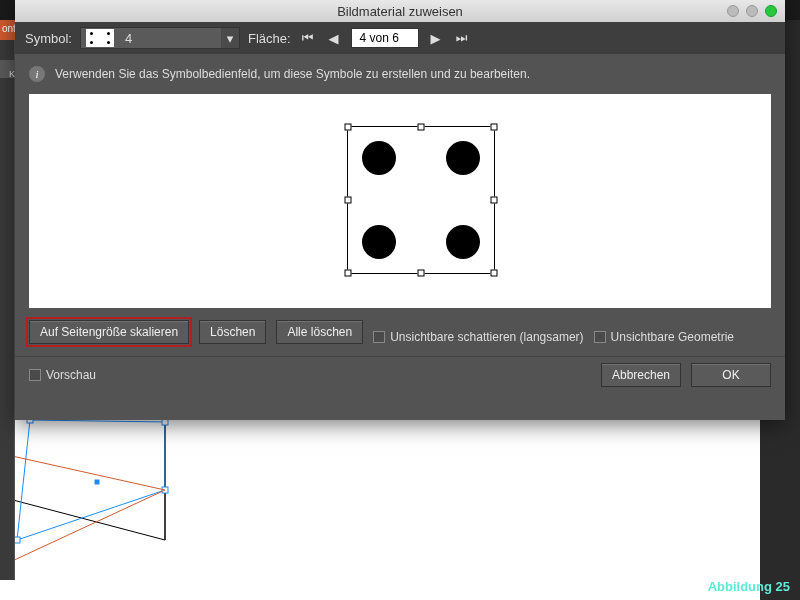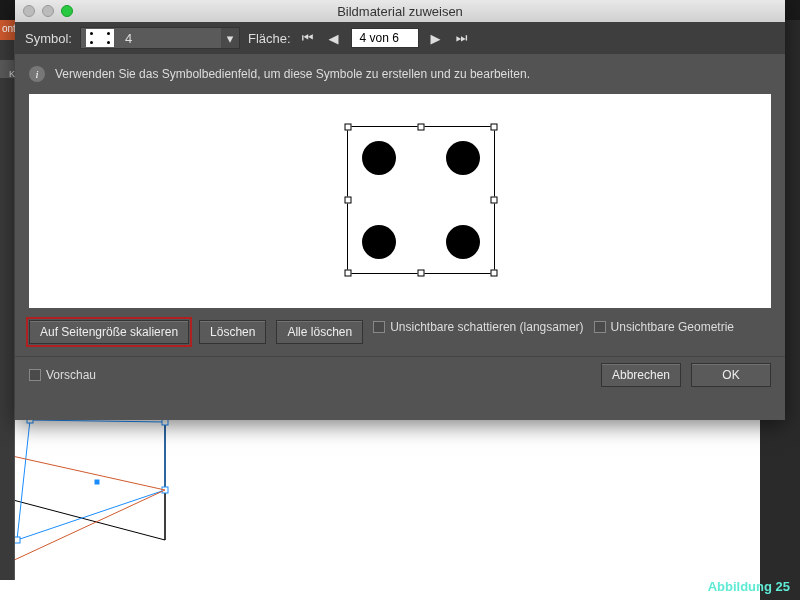--- a/index.html
+++ b/index.html
@@ -3,21 +3,21 @@
 <meta charset="utf-8">
 <style>
 * { margin: 0; padding: 0; box-sizing: border-box; font-family: -apple-system, Helvetica, Arial, sans-serif; }
 body { background: #1a1a1a; width: 800px; height: 600px; overflow: hidden; position: relative; }
 .bg-canvas { position: absolute; top: 20px; left: 0; right: 0; bottom: 0; background: #fff; }
 .bg-sidebar { position: absolute; top: 20px; left: 0; width: 15px; height: 560px; background: #3a3a3a; border-right: 1px solid #555; }
 .bg-tab { position: absolute; top: 20px; left: 0; width: 15px; height: 20px; background: #d05a2e; color: #fff; font-size: 10px; padding: 3px 2px; }
 .bg-tab2 { position: absolute; top: 60px; left: 0; width: 15px; height: 16px; background: #5a5a5a; color: #ddd; font-size: 9px; padding: 9px; }
 .bg-dark-right { position: absolute; top: 20px; right: 0; width: 40px; bottom: 0; background: #2a2a2a; }
 .dialog { position: absolute; top: 0; left: 15px; width: 770px; height: 420px; background: #535353; box-shadow: 0 5px 20px rgba(0,0,0,0.5); }
-.titlebar { height: 22px; background: linear-gradient(#e8e8e8,#d0d0d0); display: flex; align-items: center; padding: 0 8px; position: relative; }
+.titlebar { height: 22px; background: linear-gradient(#e8e8e8,#d0d0d0); display: flex; align-items: center; padding: 0 8px; position: relative; justify-content: flex-end; }
 .traffic { display: flex; gap: 7px; }
 .tlight { width: 12px; height: 12px; border-radius: 50%; }
 .tlight.close { background: #bbb; border: 1px solid #999; }
 .tlight.min { background: #bbb; border: 1px solid #999; }
 .tlight.max { background: #28c840; border: 1px solid #1a9e2e; }
 .title { position: absolute; left: 0; right: 0; text-align: center; font-size: 13px; color: #333; }
 .toolbar { height: 32px; background: #3e3e3e; display: flex; align-items: center; padding: 0 10px; gap: 8px; color: #ddd; font-size: 13px; }
 .label { color: #ddd; }
 .dropdown { display: flex; align-items: center; background: #5a5a5a; border: 1px solid #333; height: 22px; min-width: 160px; position: relative; }
 .dice-thumb { width: 28px; height: 18px; background: #fff; margin: 0 5px; position: relative; }
@@ -25,21 +25,21 @@
 .dd-text { flex: 1; padding: 0 6px; color: #ddd; }
 .dd-arrow { width: 18px; height: 20px; background: #4a4a4a; display: flex; align-items: center; justify-content: center; }
 .nav-btn { width: 18px; height: 18px; display: flex; align-items: center; justify-content: center; color: #ddd; cursor: pointer; }
 .flache-box { background: #fff; color: #000000; padding: 2px 8px; font-size: 12px; border: 1px solid #333; min-width: 68px; }
 .info-row { display: flex; align-items: center; padding: 12px 14px; gap: 10px; color: #ddd; font-size: 12px; }
 .info-icon { width: 16px; height: 16px; border-radius: 50%; background: #777; color: #fff; display: flex; align-items: center; justify-content: center; font-size: 11px; font-style: italic; font-family: Georgia, serif; }
 .preview { margin: 0 14px; height: 214px; background: #fff; position: relative; }
 .sel-box { position: absolute; left: 318px; top: 32px; width: 148px; height: 148px; border: 1px solid #000; }
 .circle { position: absolute; width: 34px; height: 34px; background: #000; border-radius: 50%; }
 .handle { position: absolute; width: 7px; height: 7px; background: #fff; border: 1px solid #000; transform: translate(-50%,-50%); }
-.btn-row { display: flex; align-items: flex-start; padding: 12px 14px 8px; gap: 10px; color: #ddd; font-size: 12px; }
+.btn-row { display: flex; align-items: flex-end; padding: 12px 14px 8px; gap: 10px; color: #ddd; font-size: 12px; }
 .btn { background: #5a5a5a; border: 1px solid #333; color: #eee; padding: 4px 10px; font-size: 12px; cursor: pointer; box-shadow: inset 0 1px 0 rgba(255,255,255,0.15); }
 .btn.highlight { outline: 2px solid #b02020; outline-offset: 1px; }
 .btn.primary { min-width: 80px; }
 .check { display: flex; align-items: center; gap: 5px; }
 .checkbox { width: 12px; height: 12px; border: 1px solid #888; background: #4a4a4a; }
 .footer { display: flex; align-items: center; padding: 6px 14px 10px; gap: 0; color: #ddd; font-size: 12px; border-top: 1px solid #444; margin-top: 4px; }
 .footer .right { margin-left: auto; display: flex; gap: 10px; }
 .caption { position: absolute; bottom: 6px; right: 10px; color: #5eead4; font-size: 13px; font-weight: bold; }
 .bg-shapes { position: absolute; top: 300px; left: 15px; width: 300px; height: 280px; pointer-events: none; }
 </style>

